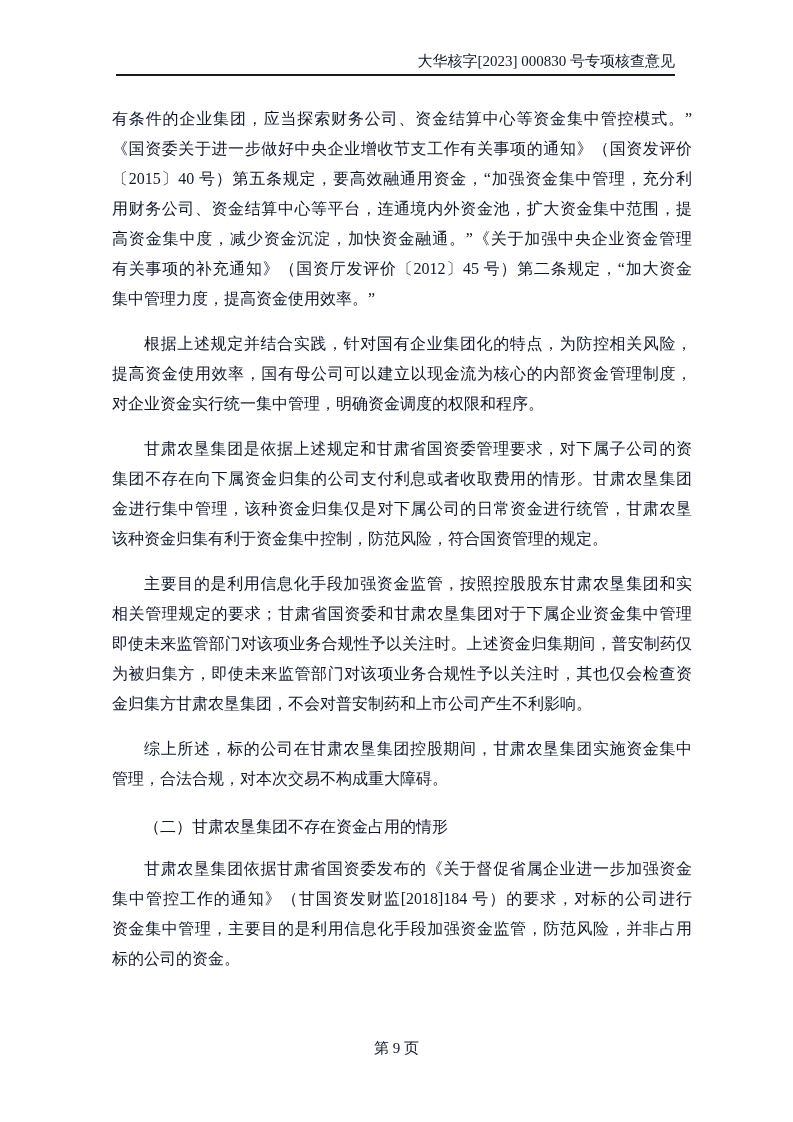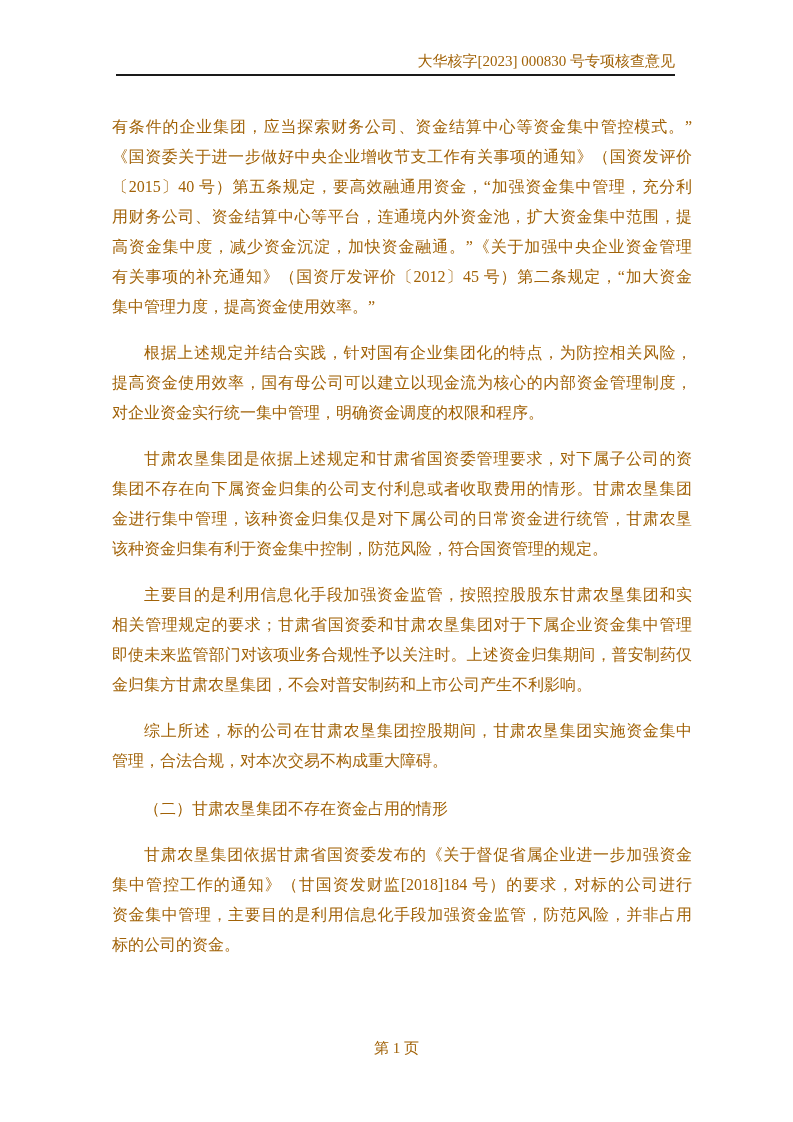--- a/index.html
+++ b/index.html
@@ -6,21 +6,21 @@
     margin: 0;
     padding: 0;
     background: #ffffff;
   }
   .page {
     position: relative;
     width: 793px;
     height: 1122px;
     background: #ffffff;
     font-family: "Liberation Serif", "DejaVu Serif", serif;
-    color: #a16207;
+    color: #0f172a;
     overflow: hidden;
   }
   .header {
     position: absolute;
     left: 116px;
     top: 52px;
     width: 559px;
     text-align: right;
     font-size: 15px;
     line-height: 18px;
@@ -29,21 +29,21 @@
   }
   .doc-body {
     position: absolute;
     left: 112px;
     top: 96px;
     width: 580px;
     font-size: 16px;
     line-height: 30px;
   }
   .para {
-    margin: 16px 0 15px 0;
+    margin: 8px 0 15px 0;
   }
   .para.heading {
     margin-top: 18px;
     margin-bottom: 12px;
     font-weight: normal;
   }
   .line {
     text-align: justify;
     text-align-last: justify;
   }
@@ -91,34 +91,35 @@
       <div class="para indent">
         <div class="line">甘肃农垦集团是依据上述规定和甘肃省国资委管理要求，对下属子公司的资</div>
         <div class="line">集团不存在向下属资金归集的公司支付利息或者收取费用的情形。甘肃农垦集团</div>
         <div class="line">金进行集中管理，该种资金归集仅是对下属公司的日常资金进行统管，甘肃农垦</div>
         <div class="line last">该种资金归集有利于资金集中控制，防范风险，符合国资管理的规定。</div>
       </div>
       <div class="para indent">
         <div class="line">主要目的是利用信息化手段加强资金监管，按照控股股东甘肃农垦集团和实</div>
         <div class="line">相关管理规定的要求；甘肃省国资委和甘肃农垦集团对于下属企业资金集中管理</div>
         <div class="line">即使未来监管部门对该项业务合规性予以关注时。上述资金归集期间，普安制药仅</div>
+        <div class="line">为被归集方，即使未来监管部门对该项业务合规性予以关注时，其也仅会检查资</div>
         <div class="line last">金归集方甘肃农垦集团，不会对普安制药和上市公司产生不利影响。</div>
       </div>
       <div class="para indent">
         <div class="line">综上所述，标的公司在甘肃农垦集团控股期间，甘肃农垦集团实施资金集中</div>
         <div class="line last">管理，合法合规，对本次交易不构成重大障碍。</div>
       </div>
       <div class="para indent heading">
         <div class="line last">（二）甘肃农垦集团不存在资金占用的情形</div>
       </div>
       <div class="para indent">
         <div class="line">甘肃农垦集团依据甘肃省国资委发布的《关于督促省属企业进一步加强资金</div>
         <div class="line">集中管控工作的通知》（甘国资发财监[2018]184 号）的要求，对标的公司进行</div>
         <div class="line">资金集中管理，主要目的是利用信息化手段加强资金监管，防范风险，并非占用</div>
         <div class="line last">标的公司的资金。</div>
       </div>
     </div>
 
   <div class="footer">
-    <span>第 1 页</span>
+    <span>第 9 页</span>
   </div>
 
 </div>
 
 </body></html>

